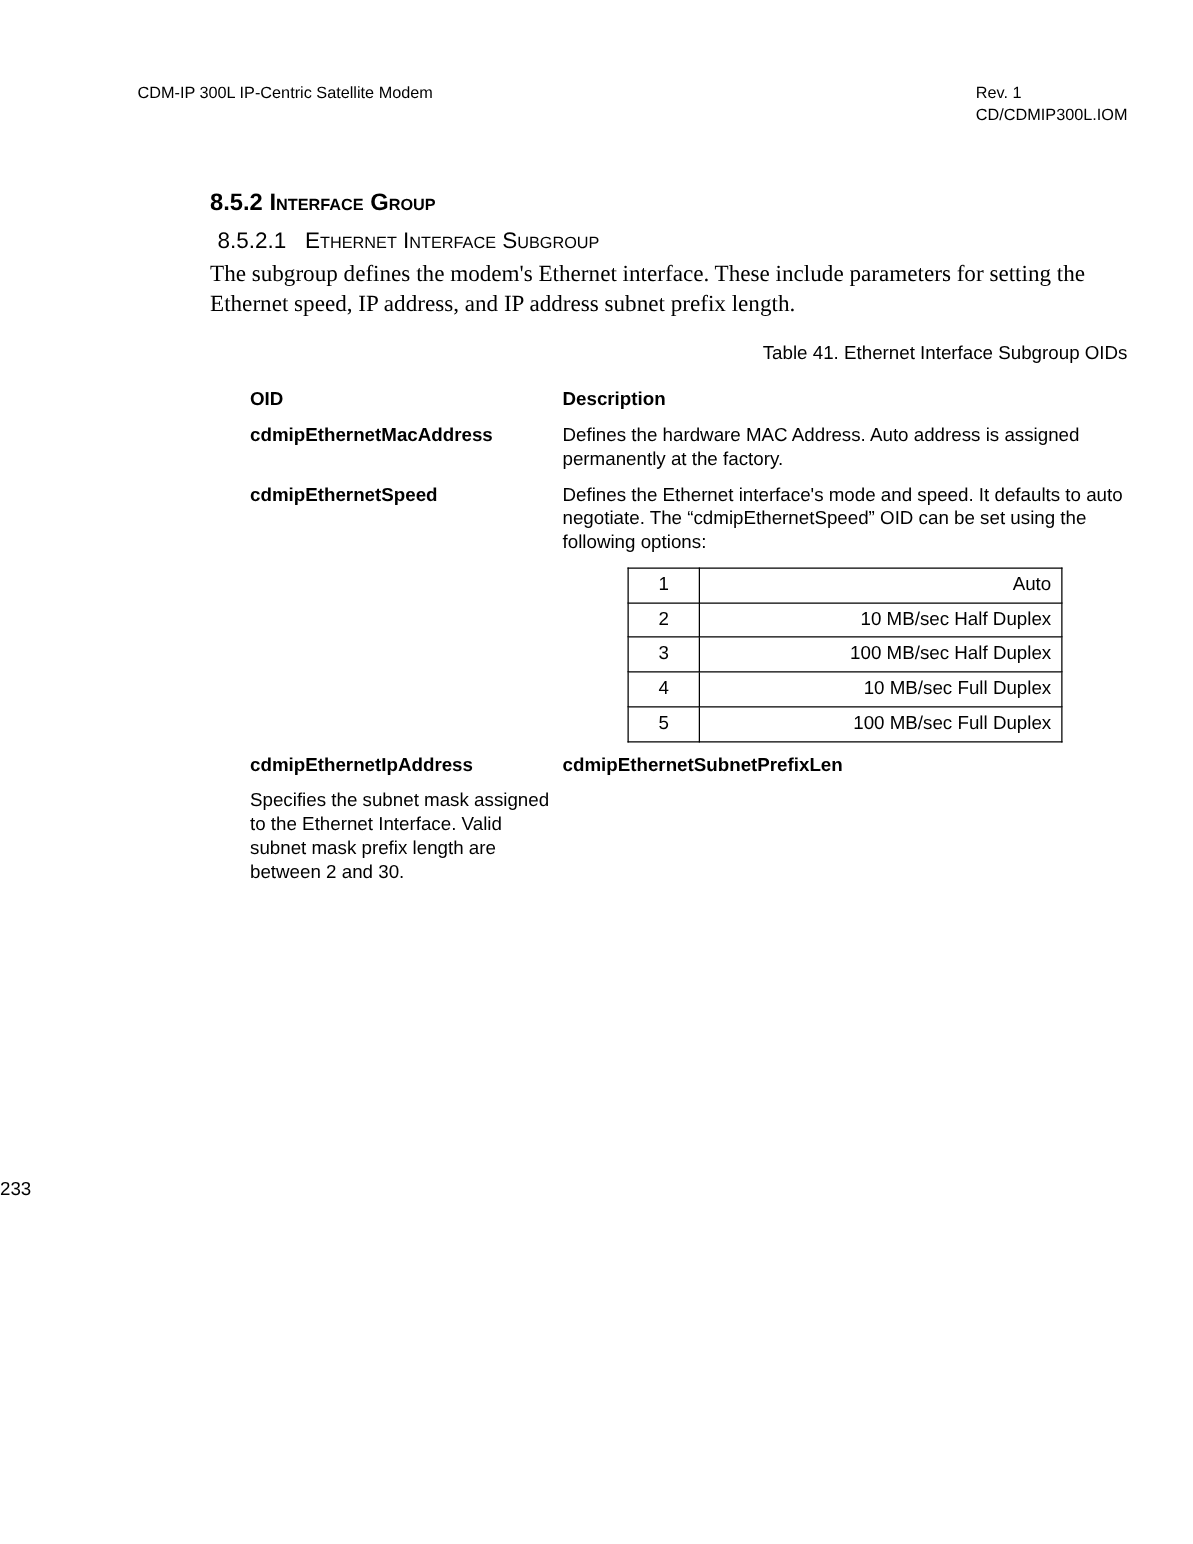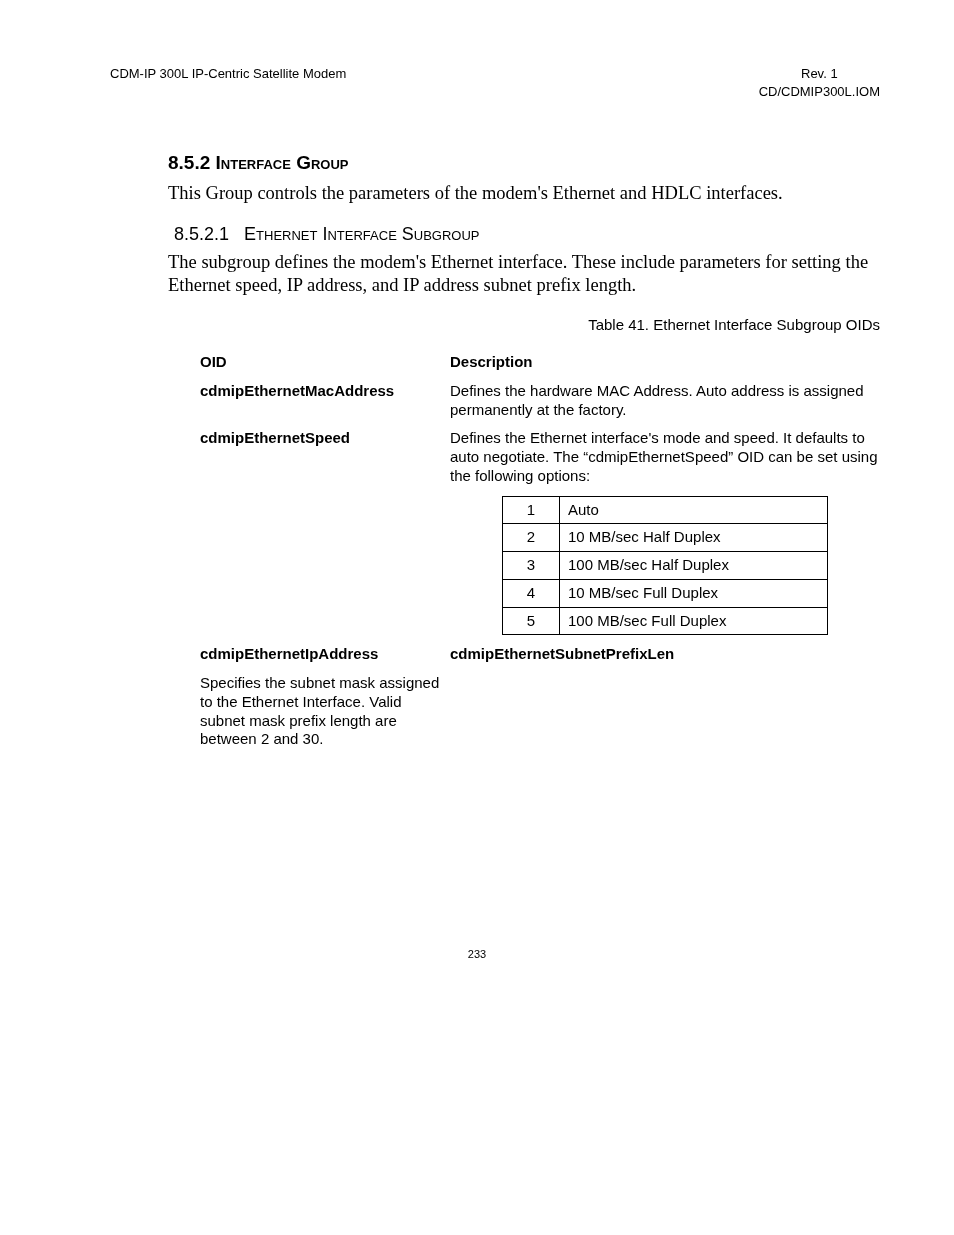--- a/index.html
+++ b/index.html
@@ -6,33 +6,33 @@
     margin: 0;
     padding: 0;
     background: #fff;
     font-family: "Times New Roman", Times, serif;
     color: #000;
   }
   .page {
     width: 954px;
     height: 1008px;
     box-sizing: border-box;
-    padding: 65px 74px 0 110px;
+    padding: 65px 52px 0 110px;
     position: relative;
   }
   .header {
     display: flex;
     justify-content: space-between;
     font-family: Arial, Helvetica, sans-serif;
     font-size: 13px;
     line-height: 1.35;
     margin-bottom: 52px;
   }
   .header .right {
-    text-align: center;
+    text-align: left;
   }
   .h852 {
     font-family: Arial, Helvetica, sans-serif;
     font-size: 19px;
     font-weight: bold;
     margin-left: 58px;
     margin-bottom: 8px;
   }
   .h852 .num { font-variant: normal; }
   .h852 .title { font-variant: small-caps; }
@@ -74,52 +74,51 @@
   }
   .inner-table {
     border-collapse: collapse;
     width: 100%;
   }
   .inner-table td {
     border: 1px solid #000;
     padding: 4px 8px;
     font-family: Arial, Helvetica, sans-serif;
     font-size: 15px;
+    text-align: right;
   }
   .inner-table td.num {
     width: 40px;
     text-align: center;
   }
   .page-number {
     position: absolute;
     bottom: 48px;
     left: 0; right: 0;
-    text-align: center;
     font-family: Arial, Helvetica, sans-serif;
-    font-size: 11px;
+    font-size: 15px;
   }
 </style>
 </head>
 <body>
 
 <div class="page">
 
   <div class="header">
     <div>CDM-IP 300L IP-Centric Satellite Modem</div>
     <div class="right">
       <div>Rev. 1</div>
       <div>CD/CDMIP300L.IOM</div>
     </div>
   </div>
 
   <div class="h852">
     <span class="num">8.5.2</span>
     <span class="title">Interface Group</span>
   </div>
-  <p class="body-text">This Group controls the parameters of the modem's Ethernet and HDLC interfaces.</p>
 
   <div class="h8521">
     <span class="num">8.5.2.1</span>
     <span class="title">Ethernet Interface Subgroup</span>
   </div>
   <p class="body-text">The subgroup defines the modem's Ethernet interface.  These include parameters for setting the Ethernet speed, IP address, and IP address subnet prefix length.</p>
 
   <div class="table-caption">Table 41. Ethernet Interface Subgroup OIDs</div>
 
   <div class="oid-table">

